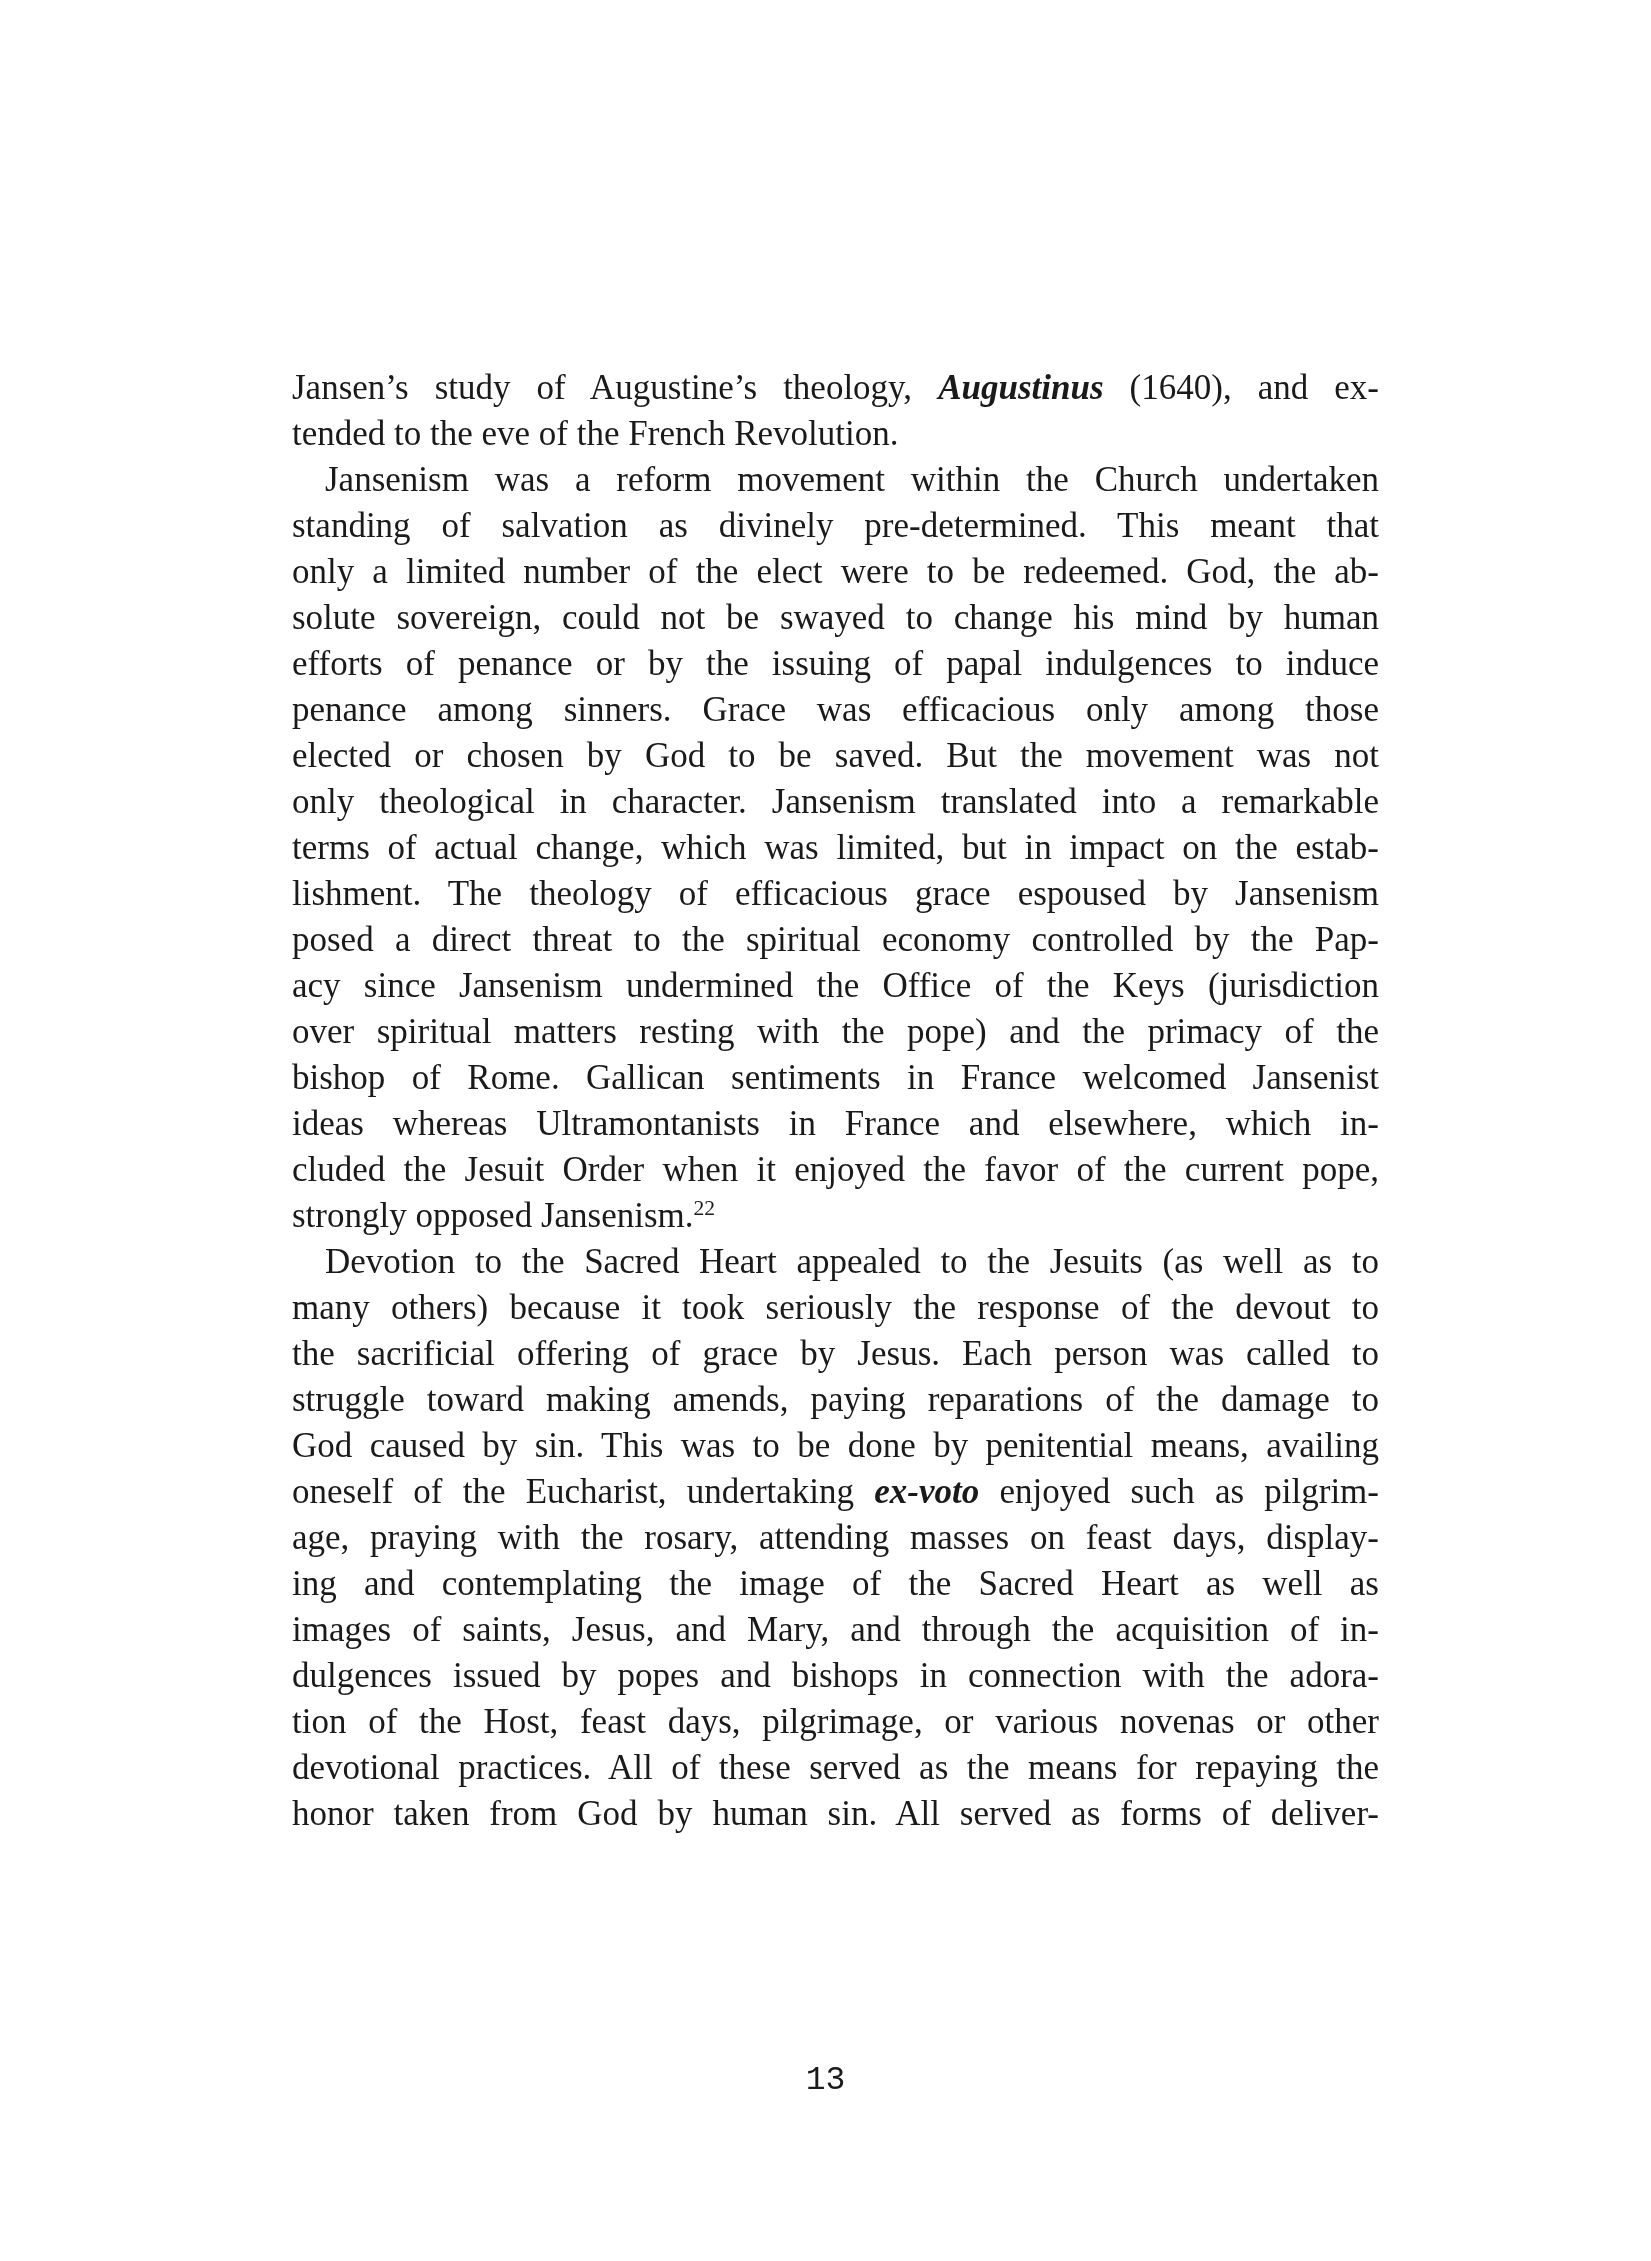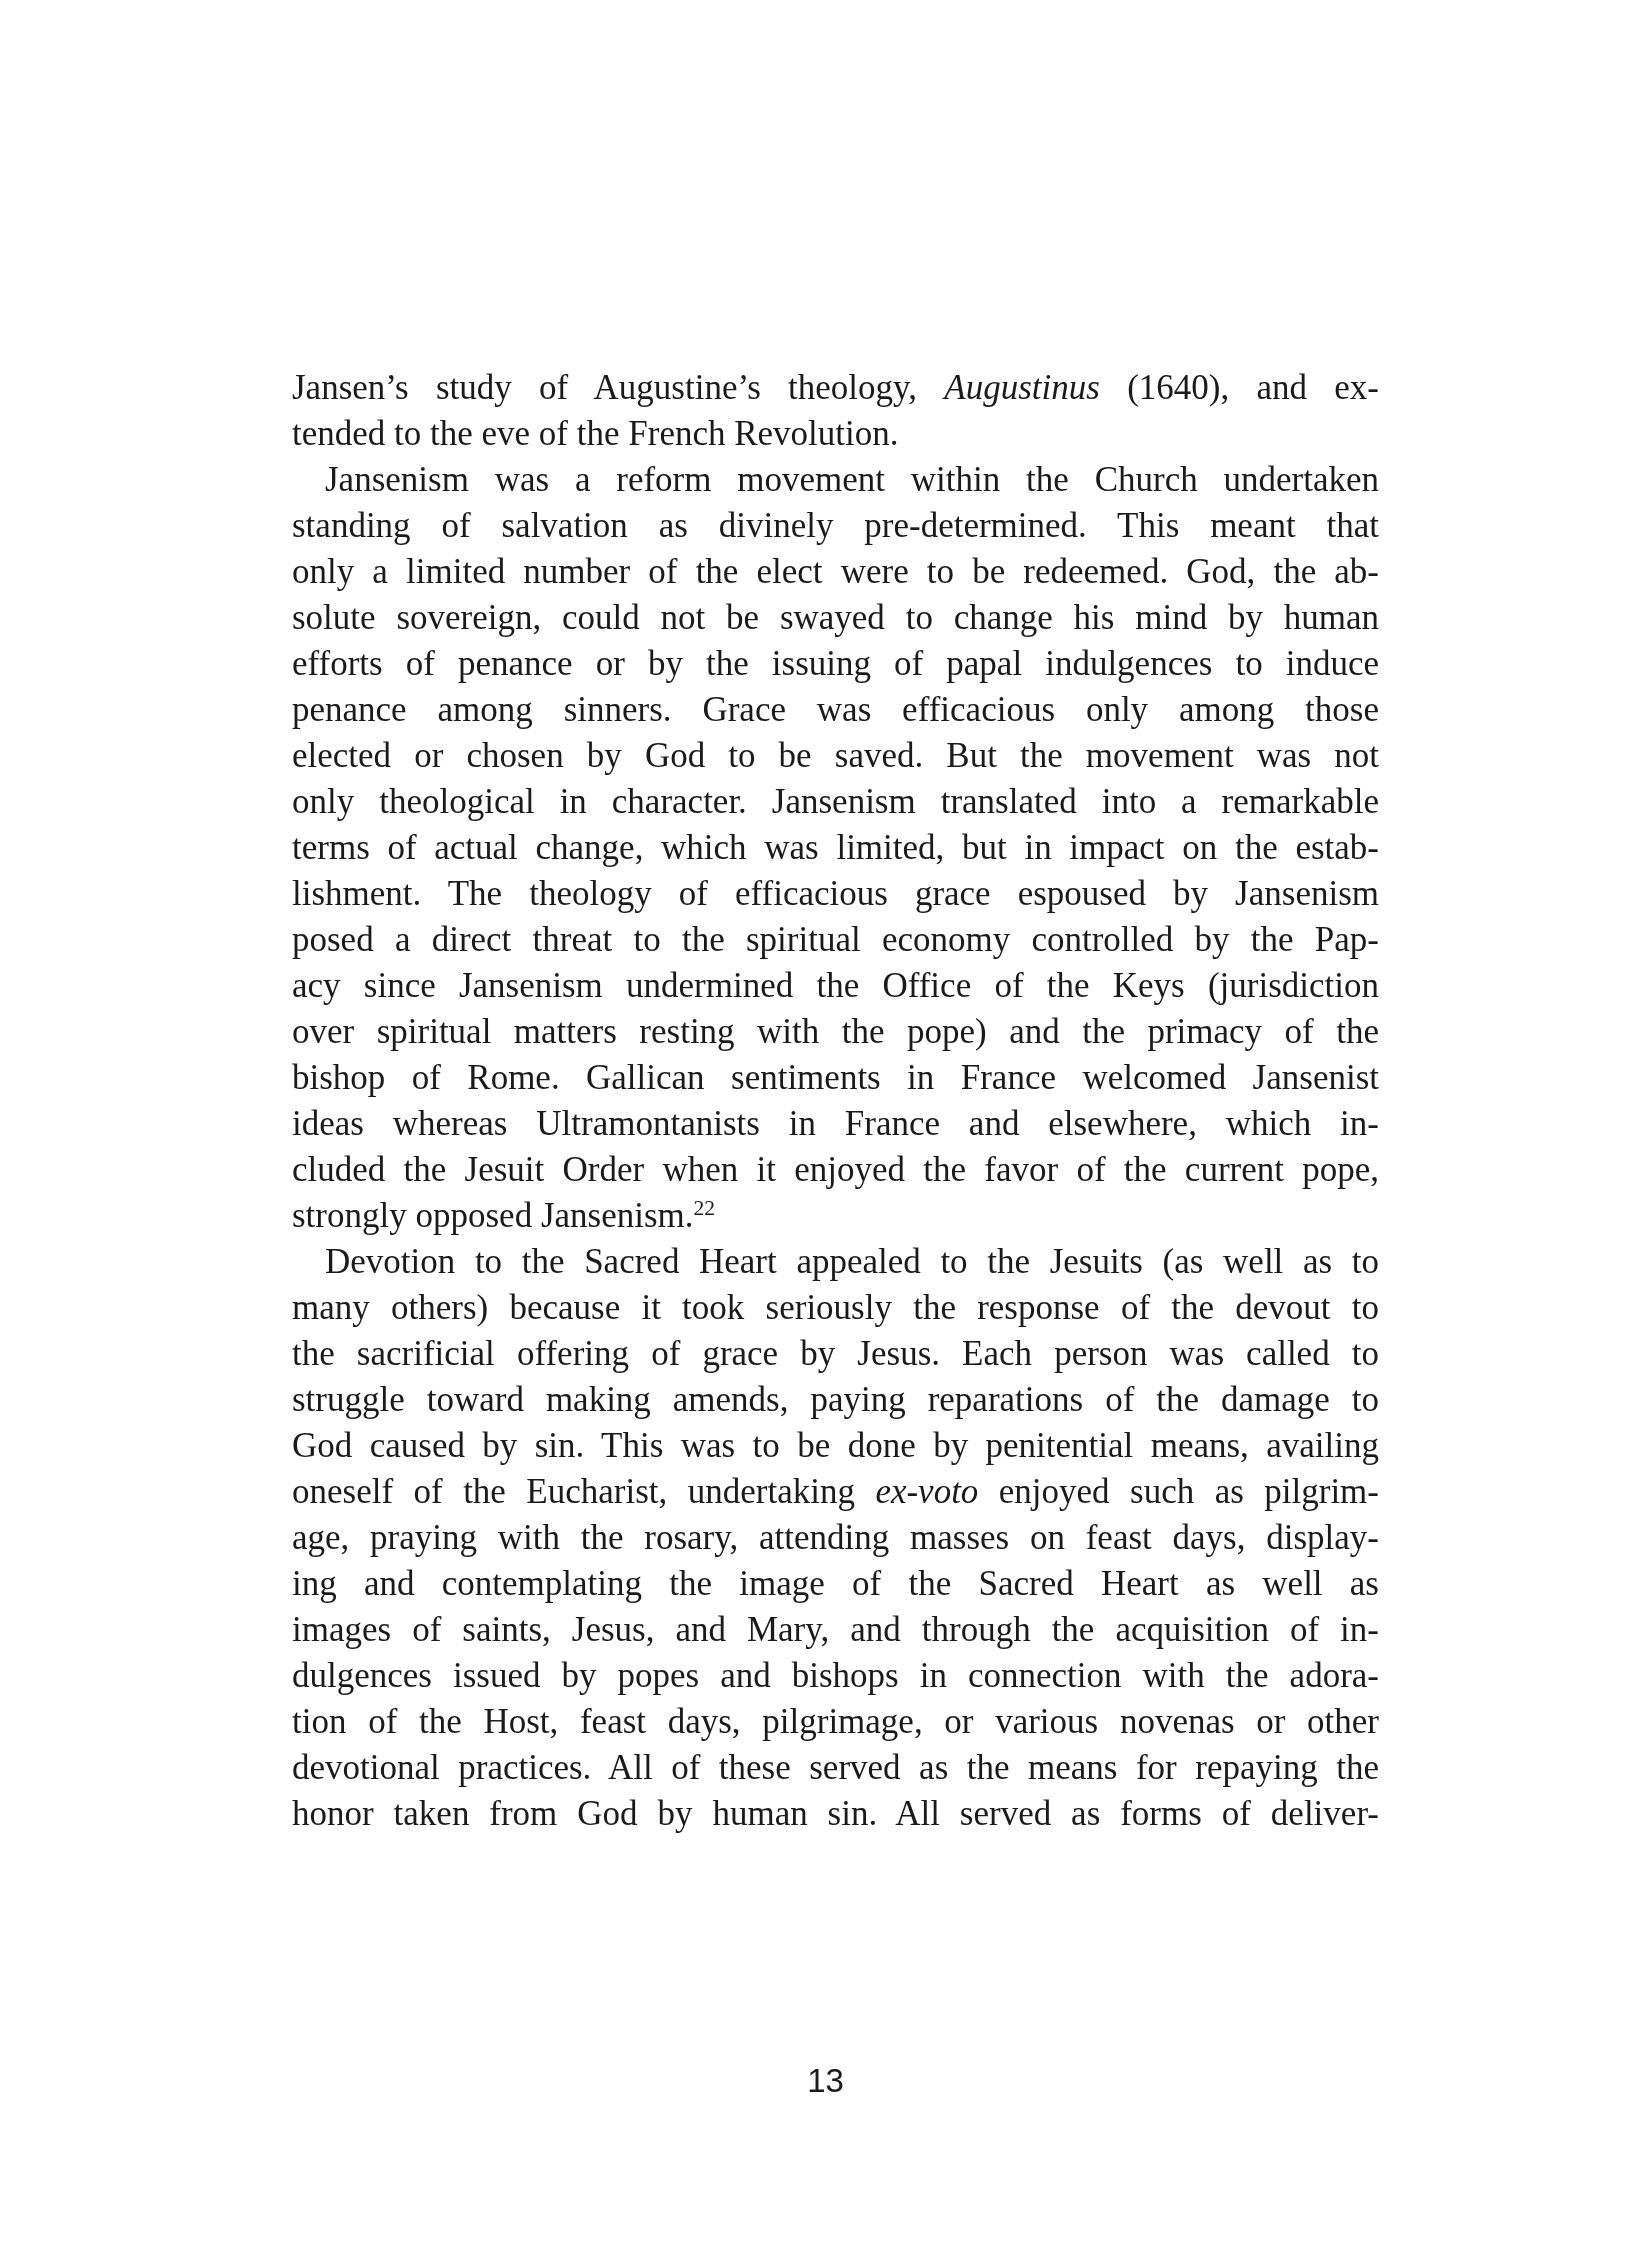--- a/index.html
+++ b/index.html
@@ -17,28 +17,28 @@
   }
   .line {
     display: block;
     white-space: nowrap;
     text-align: justify;
     text-align-last: justify;
     height: 46px;
   }
   .line.last { text-align-last: left; font-family: Liberation Serif, serif; }
   .line.indent { padding-left: 33px; }
-  .line em { font-style: italic; }
+  .line em { font-style: italic; font-weight: bold; }
   sup.fn { font-size: 21.6px; vertical-align: 11.7px; line-height: 0; }
   .page-number {
     position: absolute;
     left: 0; width: 1651px;
     top: 2062px;
     text-align: center;
-    font-family: Liberation Sans, sans-serif;
+    font-family: Liberation Mono, monospace;
     font-size: 33px;
     color: #1a1a1a;
   }
 </style>
 </head>
 <body>
 
 <div class="page">
   <div class="text-block" id="text-block">
       <div>

